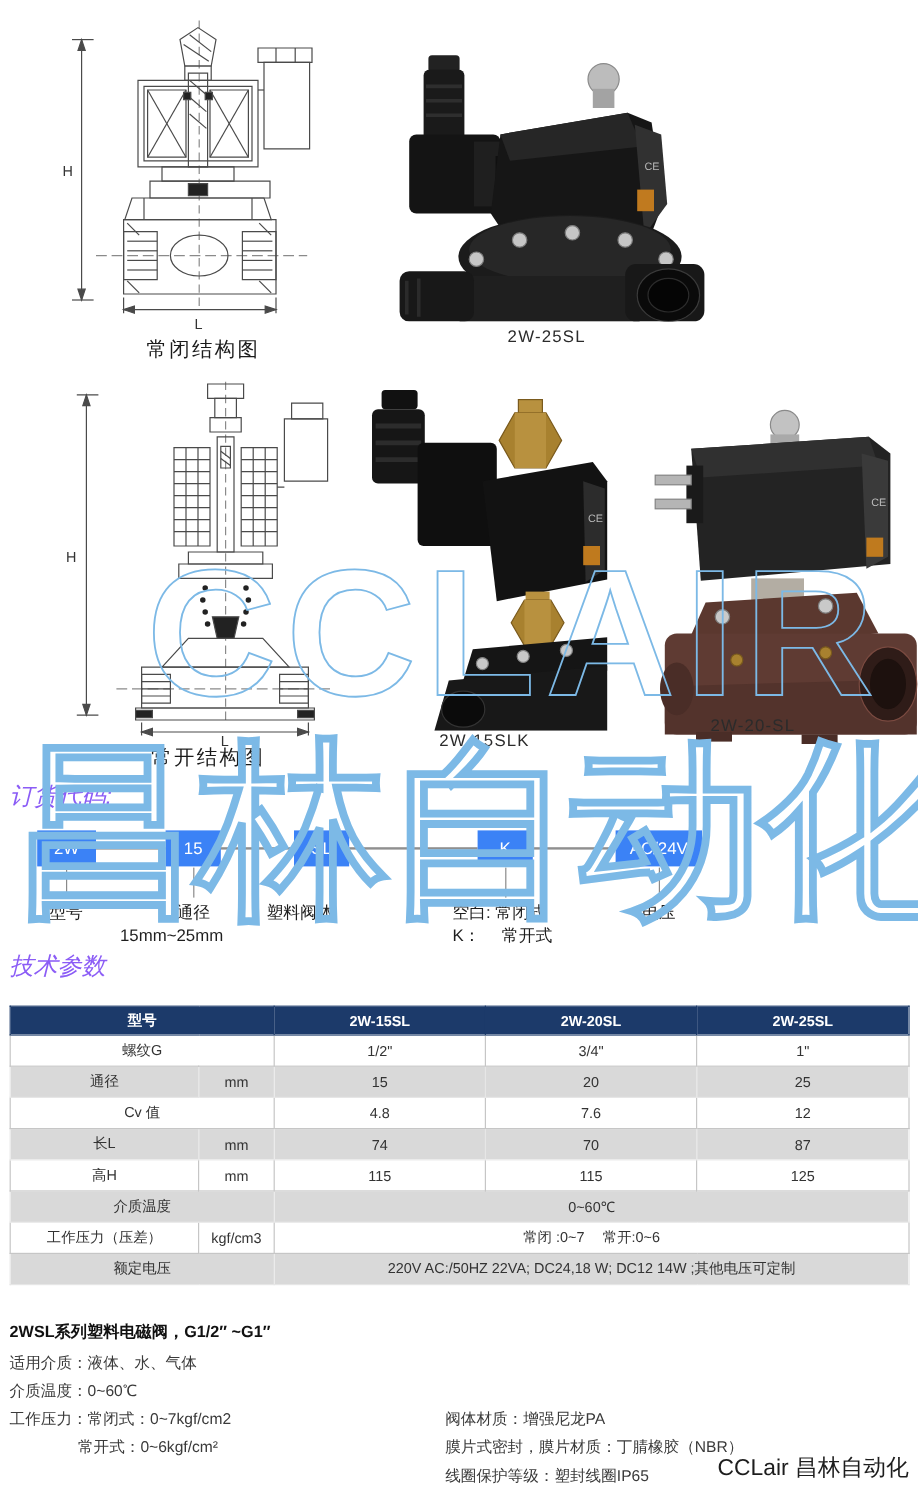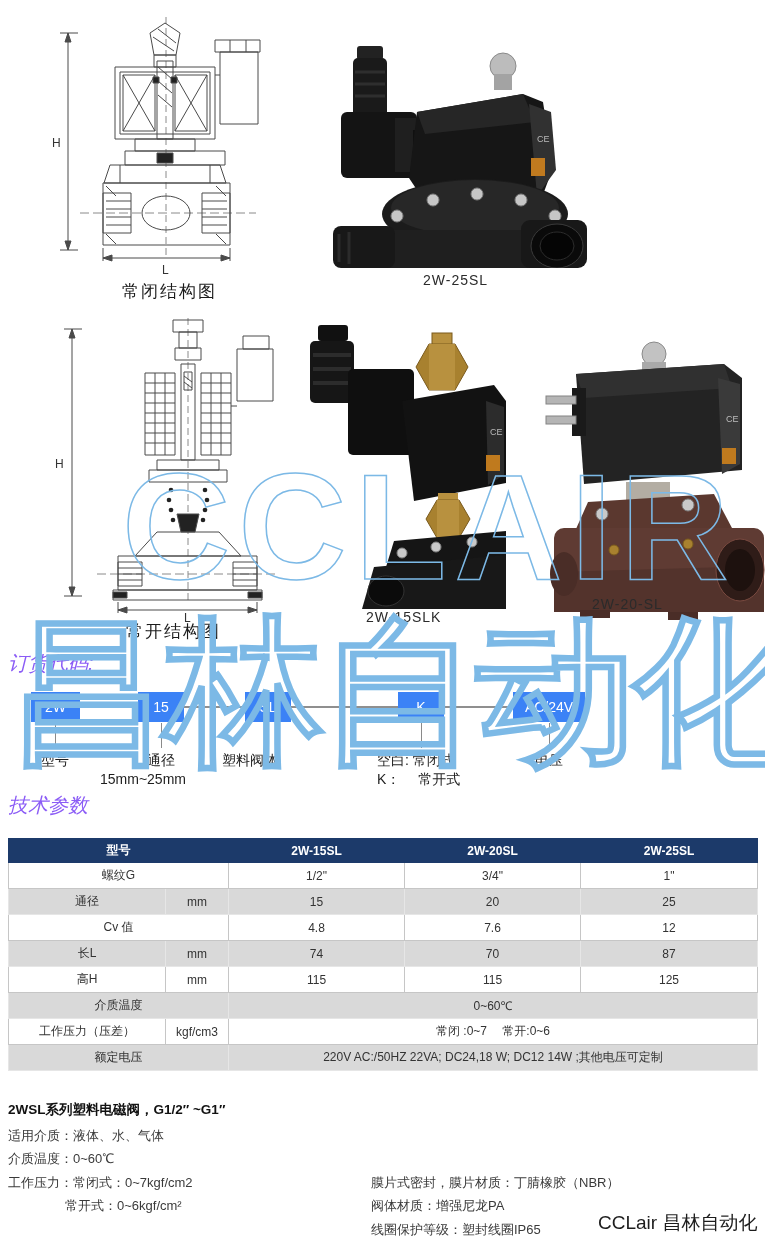--- a/index.html
+++ b/index.html
@@ -371,22 +371,22 @@
   <div class="spec-title" style="left:8px;top:1101px;">2WSL系列塑料电磁阀，G1/2″ ~G1″</div>
 
   <div class="spec" style="left:8px;top:1124px;">
     <div>适用介质：液体、水、气体</div>
     <div>介质温度：0~60℃</div>
     <div>工作压力：常闭式：0~7kgf/cm2</div>
     <div class="indent">常开式：0~6kgf/cm²</div>
   </div>
 
   <div class="spec" style="left:371px;top:1171px;">
+    <div>阀体材质：增强尼龙PA</div>
     <div>膜片式密封，膜片材质：丁腈橡胶（NBR）</div>
-    <div>阀体材质：增强尼龙PA</div>
     <div>线圈保护等级：塑封线圈IP65</div>
   </div>
 
   <div class="brand" style="left:598px;top:1210px;">CCLair 昌林自动化</div>
 
   <div class="wm wm1">CCLAIR</div>
   <div class="wm wm2">昌林自动化</div>
 
 </div>
 

